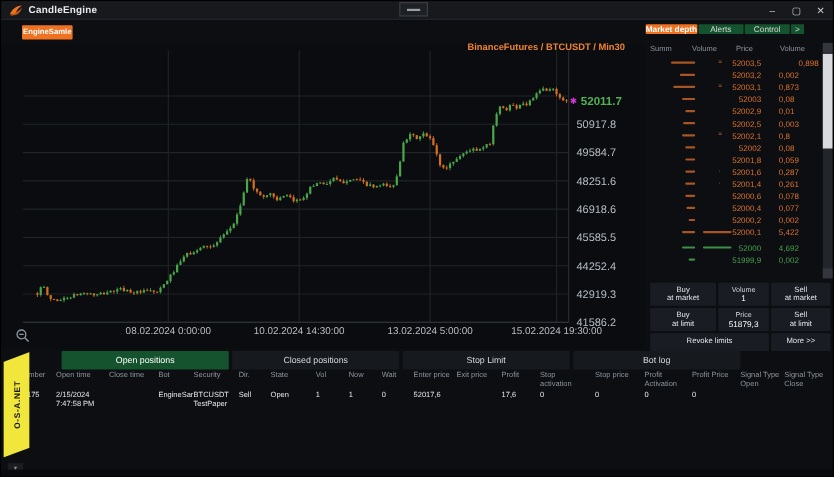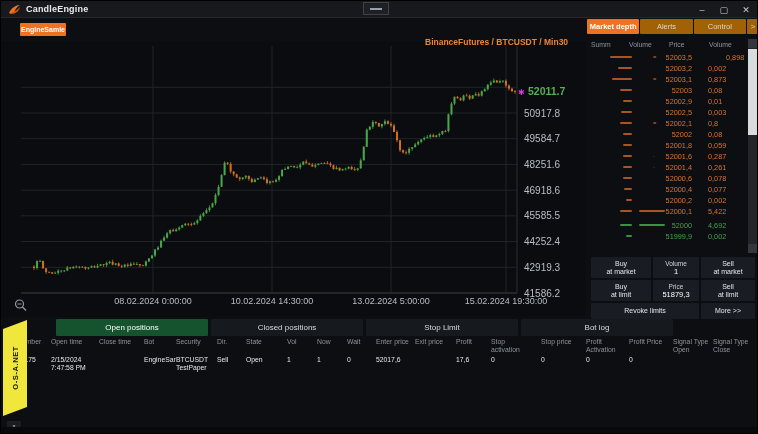--- a/index.html
+++ b/index.html
@@ -37,23 +37,23 @@
   }
   #side-toggle .dash { width:6px; height:1px; background:#7a3408; box-shadow:0 2px 0 #7a3408; }
   
   #chart-wrap { position:absolute; left:0; top:40px; width:585px; height:276px; background:#0a0c0f; }
   #chart-symbol {
     position:absolute; left:424px; top:-4px; font-size:8.5px; font-weight:bold; color:#ef8532;
     white-space:nowrap;
   }
   #zoom-tool { position:absolute; left:12px; top:297px; width:16px; height:14px; }
   
-  #rp-tabs { position:absolute; left:586px; top:18px; width:172px; height:15px; display:flex; gap:1px; }
+  #rp-tabs { position:absolute; left:586px; top:18px; width:144px; height:15px; display:flex; gap:1px;align-items:center; }
   .rp-tab {
-    flex:1; background:#a16207; color:#d4d8db; font-size:7.5px;
+    flex:1; background:#14532d; color:#d4d8db; font-size:7.5px;
     display:flex; align-items:center; justify-content:center; border-radius:1px; white-space:nowrap;
   }
   .rp-tab.active { background:#ef7222; color:#fff; font-weight:bold; }
   .rp-tab.more { flex:0 0 12px; }
   #ob-header { position:absolute; left:586px; top:40px; width:160px; height:10px;
     font-size:6.8px; color:#8d949c; }
   #ob-header span { position:absolute; top:0; }
   #ob-rows { position:absolute; left:586px; top:51px; width:160px; }
   .ob-row { position:relative; height:11px; font-size:7.3px; }
   .ob-row .summ-bar, .ob-row .vol-bar { position:absolute; top:4px; height:2px; border-radius:1px; }

